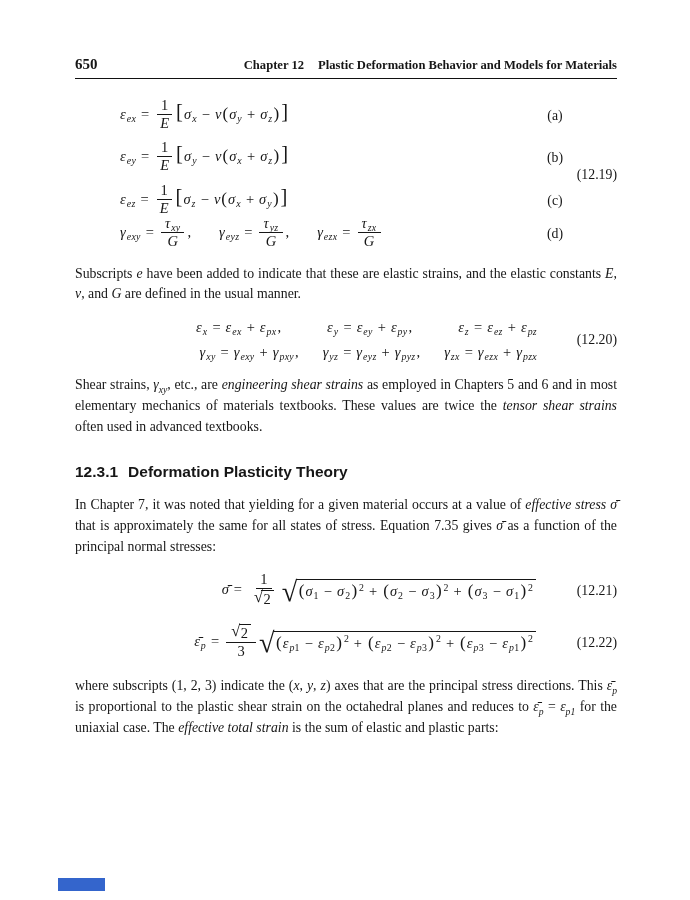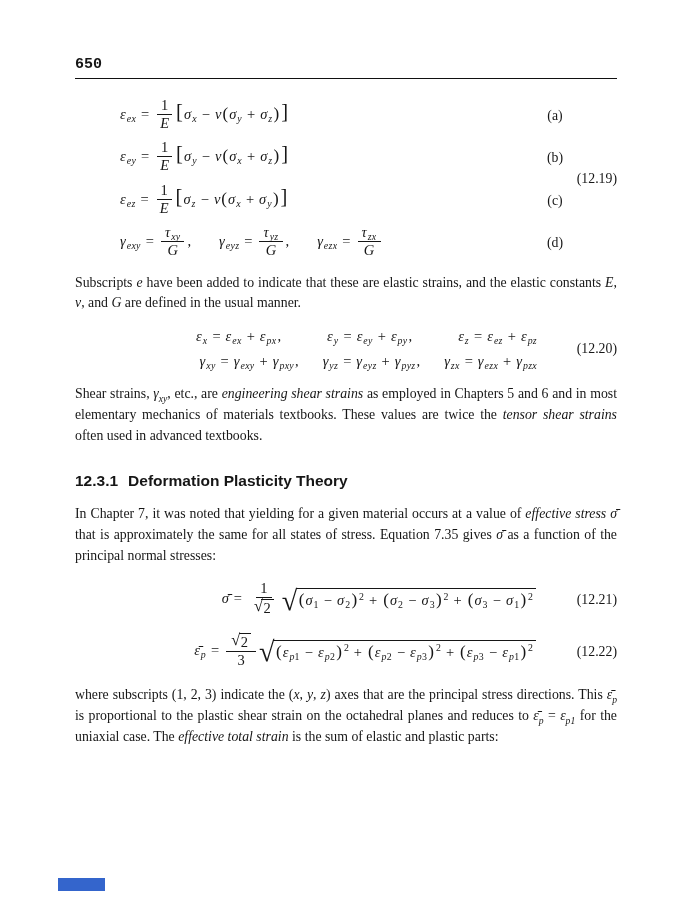--- a/index.html
+++ b/index.html
@@ -3,21 +3,21 @@
 <meta charset="utf-8">
 <style>
   html,body{margin:0;padding:0;background:#ffffff;}
   .page{position:relative;width:690px;height:900px;background:#fff;overflow:hidden;
         font-family:"Liberation Serif",serif;color:#161616;}
   .content{padding:56px 73px 0 75px;}
 
   
   .pagehead{display:flex;justify-content:space-between;align-items:baseline;
             border-bottom:1.6px solid #111;padding-bottom:5px;
-            font-family:Liberation Mono, monospace;}
+            font-family:Liberation Serif, serif;}
   .pagenum{font-size:15px;font-weight:700;}
   .chaphead{font-size:12.6px;font-weight:700;}
   .chaphead .gap{display:inline-block;width:14px;}
 
   
   .para{font-size:13.8px;line-height:1.5;text-align:justify;margin:0;}
   .para.ind{text-indent:24px;}
   .it{font-style:italic;}
   sub.rsub{font-size:0.70em;line-height:0;}
 
@@ -59,20 +59,23 @@
   .footer-bar{position:absolute;left:58px;top:878px;width:47px;height:13px;}
 </style>
 </head>
 <body>
 
 <div class="page">
   <div class="content">
 
     <div class="pagehead">
       <span class="pagenum">650</span>
+      <span class="chaphead">
+        <span>Chapter 12</span><span class="gap"></span><span>Plastic Deformation Behavior and Models for Materials</span>
+      </span>
     </div>
 
     <div class="eqblock" style="margin-top:20px;">
       <div class="eqrow" style="margin-bottom:9px;">
         <div class="eqmath">
             <span class="math"><span class="mi">ε</span><span class="msub"><span class="it">e</span><span class="it">x</span></span><span class="mo">=</span><span class="mfrac">
                 <span class="fnum"><span class="mn">1</span></span>
                 <span class="fden"><span class="mi">E</span></span>
               </span><span class="fence-b">[</span><span class="mi">σ</span><span class="msub"><span class="it">x</span></span><span class="mo">−</span><span class="mi">ν</span><span class="fence-p">(</span><span class="mi">σ</span><span class="msub"><span class="it">y</span></span><span class="mo">+</span><span class="mi">σ</span><span class="msub"><span class="it">z</span></span><span class="fence-p">)</span><span class="fence-b">]</span></span>
           </div>
@@ -80,21 +83,21 @@
       </div>
       <div class="eqrow" style="margin-bottom:9px;">
         <div class="eqmath">
             <span class="math"><span class="mi">ε</span><span class="msub"><span class="it">e</span><span class="it">y</span></span><span class="mo">=</span><span class="mfrac">
                 <span class="fnum"><span class="mn">1</span></span>
                 <span class="fden"><span class="mi">E</span></span>
               </span><span class="fence-b">[</span><span class="mi">σ</span><span class="msub"><span class="it">y</span></span><span class="mo">−</span><span class="mi">ν</span><span class="fence-p">(</span><span class="mi">σ</span><span class="msub"><span class="it">x</span></span><span class="mo">+</span><span class="mi">σ</span><span class="msub"><span class="it">z</span></span><span class="fence-p">)</span><span class="fence-b">]</span></span>
           </div>
         <div class="eqlabel">(b)</div>
       </div>
-      <div class="eqrow" style="margin-bottom:9px;">
+      <div class="eqrow" style="">
         <div class="eqmath">
             <span class="math"><span class="mi">ε</span><span class="msub"><span class="it">e</span><span class="it">z</span></span><span class="mo">=</span><span class="mfrac">
                 <span class="fnum"><span class="mn">1</span></span>
                 <span class="fden"><span class="mi">E</span></span>
               </span><span class="fence-b">[</span><span class="mi">σ</span><span class="msub"><span class="it">z</span></span><span class="mo">−</span><span class="mi">ν</span><span class="fence-p">(</span><span class="mi">σ</span><span class="msub"><span class="it">x</span></span><span class="mo">+</span><span class="mi">σ</span><span class="msub"><span class="it">y</span></span><span class="fence-p">)</span><span class="fence-b">]</span></span>
           </div>
         <div class="eqlabel">(c)</div>
       </div>
       <div class="eqrow">
         <div class="eqmath">

